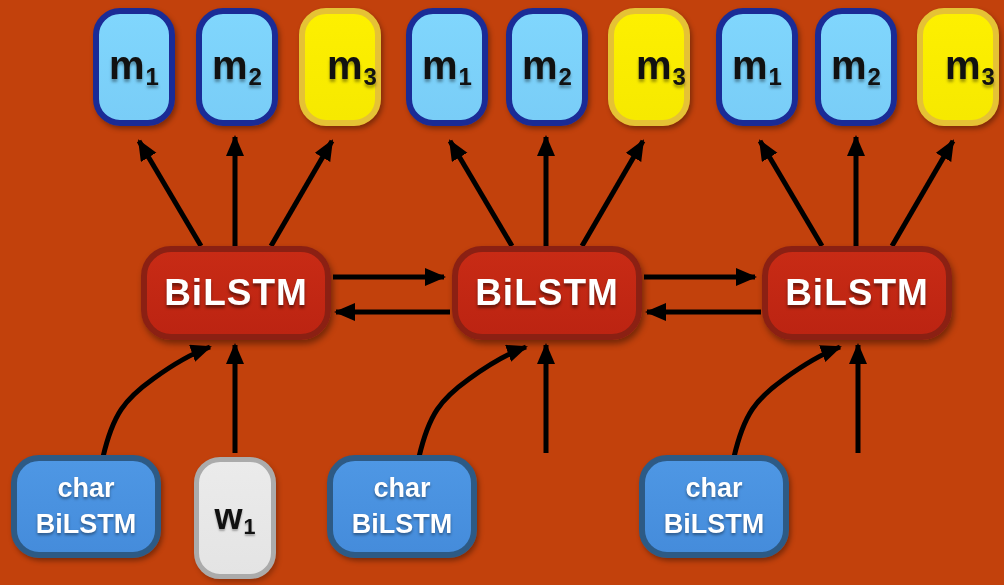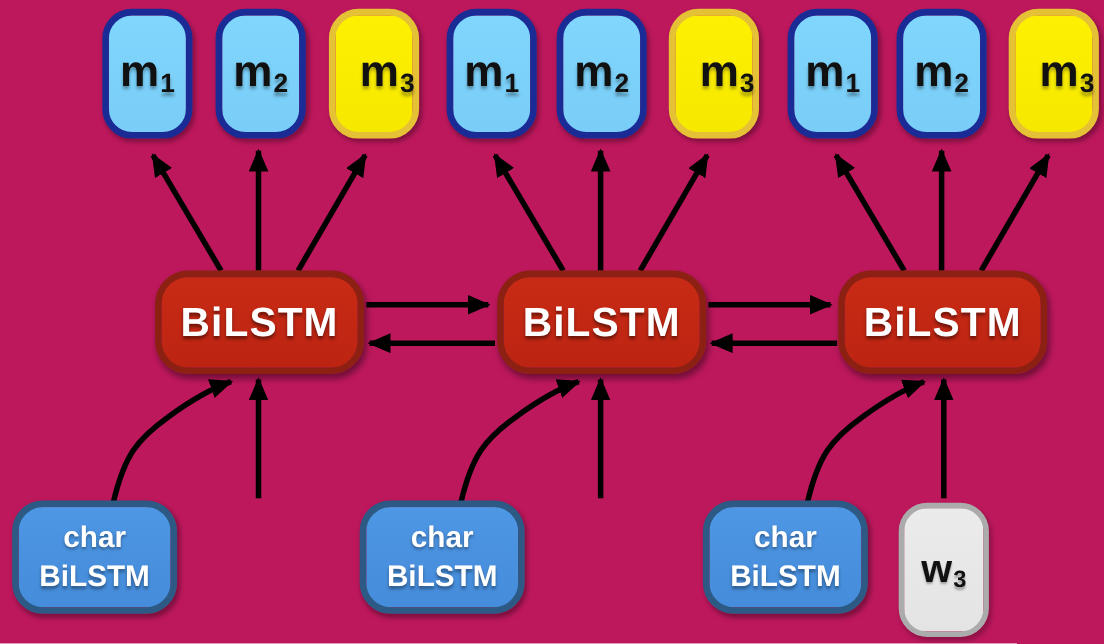--- a/index.html
+++ b/index.html
@@ -1,20 +1,20 @@
 <!DOCTYPE html>
 <html><head>
 <meta charset="utf-8">
 <style>
   html, body { margin: 0; padding: 0; background: #ffffff; }
   #canvas {
     position: relative;
     width: 1004px;
     height: 585px;
-    background: #be185d;
+    background: #c2410c;
     font-family: "Liberation Sans", sans-serif;
     overflow: hidden;
   }
   #arrows {
     position: absolute;
     left: 0; top: 0;
     width: 1004px; height: 585px;
   }
   .node {
     position: absolute;
@@ -175,17 +175,17 @@
       <span class="line">BiLSTM</span>
     </span>
   </div>
   <div class="node charbox" style="left:639px">
     <span>
       <span class="line">char</span>
       <span class="line">BiLSTM</span>
     </span>
   </div>
 
-  <div class="node wbox" style="left:817px">
-    <span><span>w</span><span class="sub">3</span></span>
+  <div class="node wbox" style="left:194px">
+    <span><span>w</span><span class="sub">1</span></span>
   </div>
 
 </div>
 
 </body></html>

